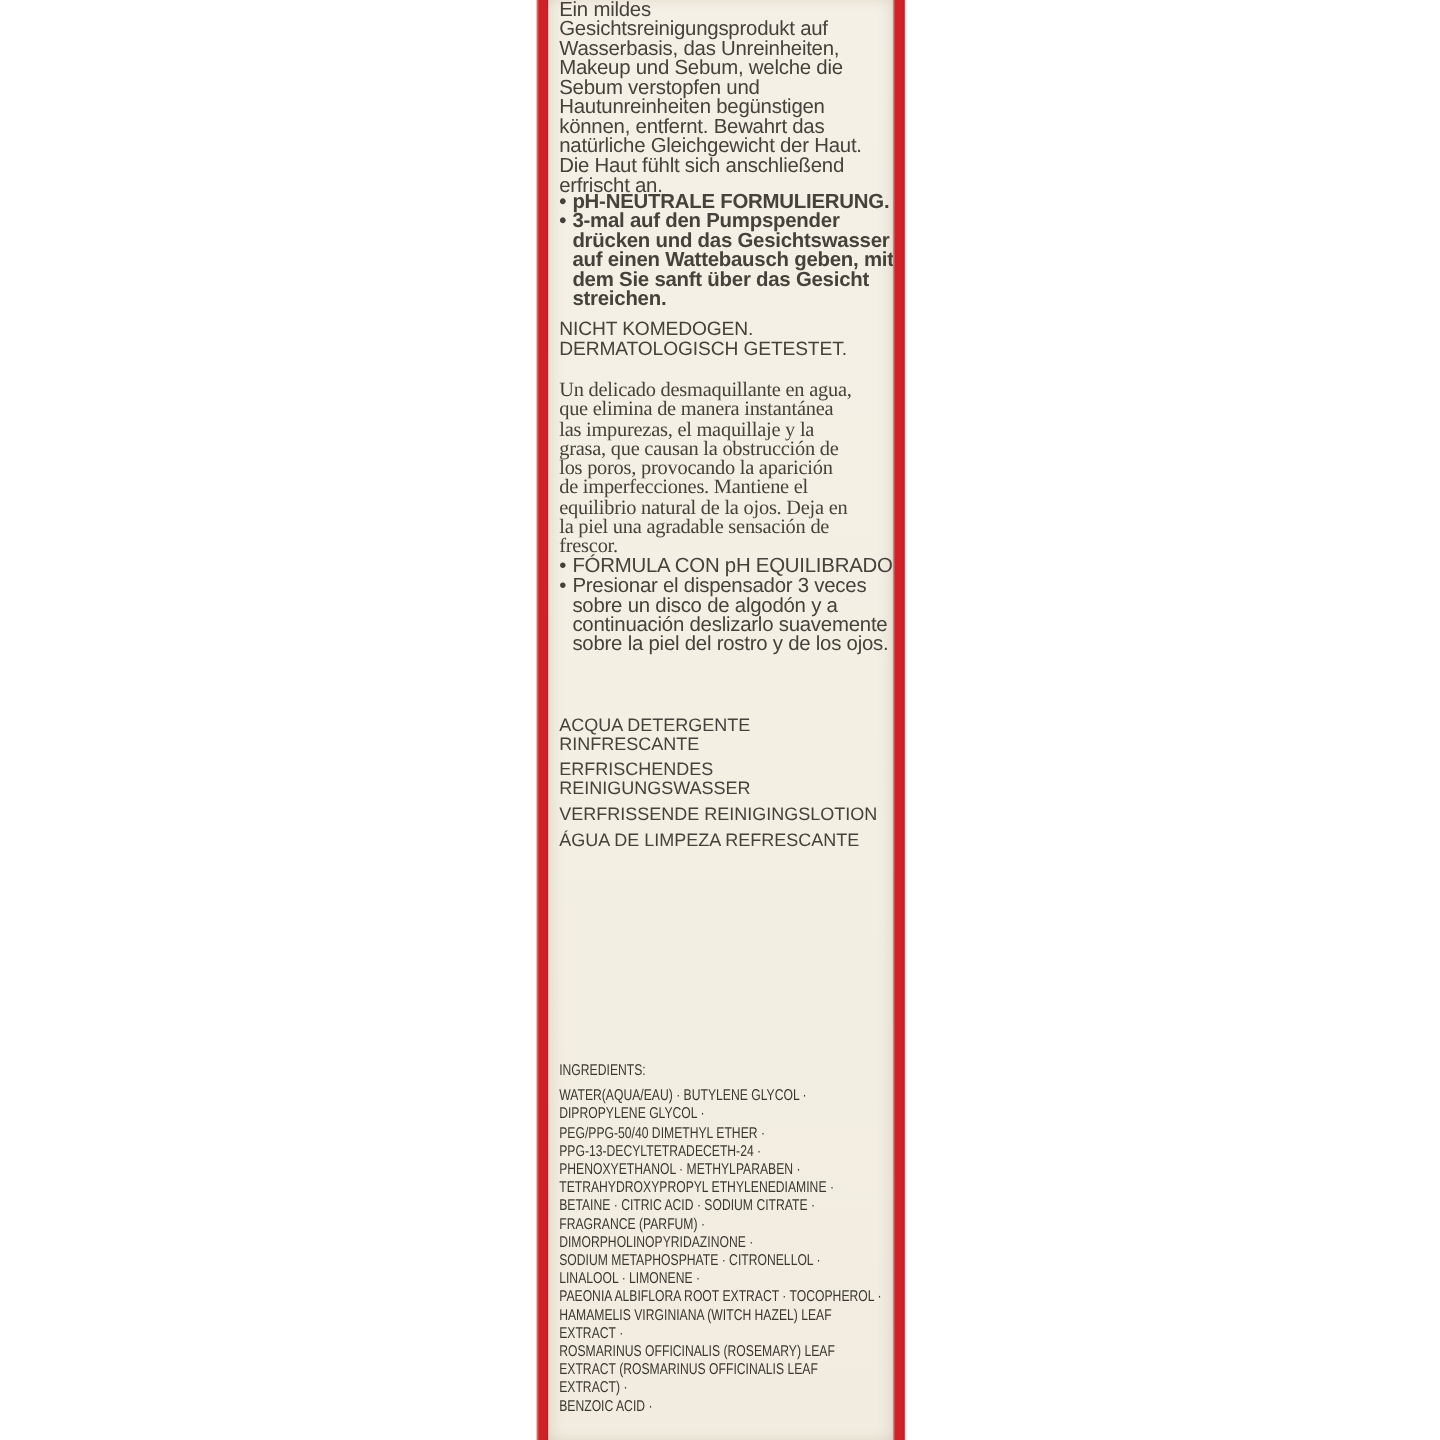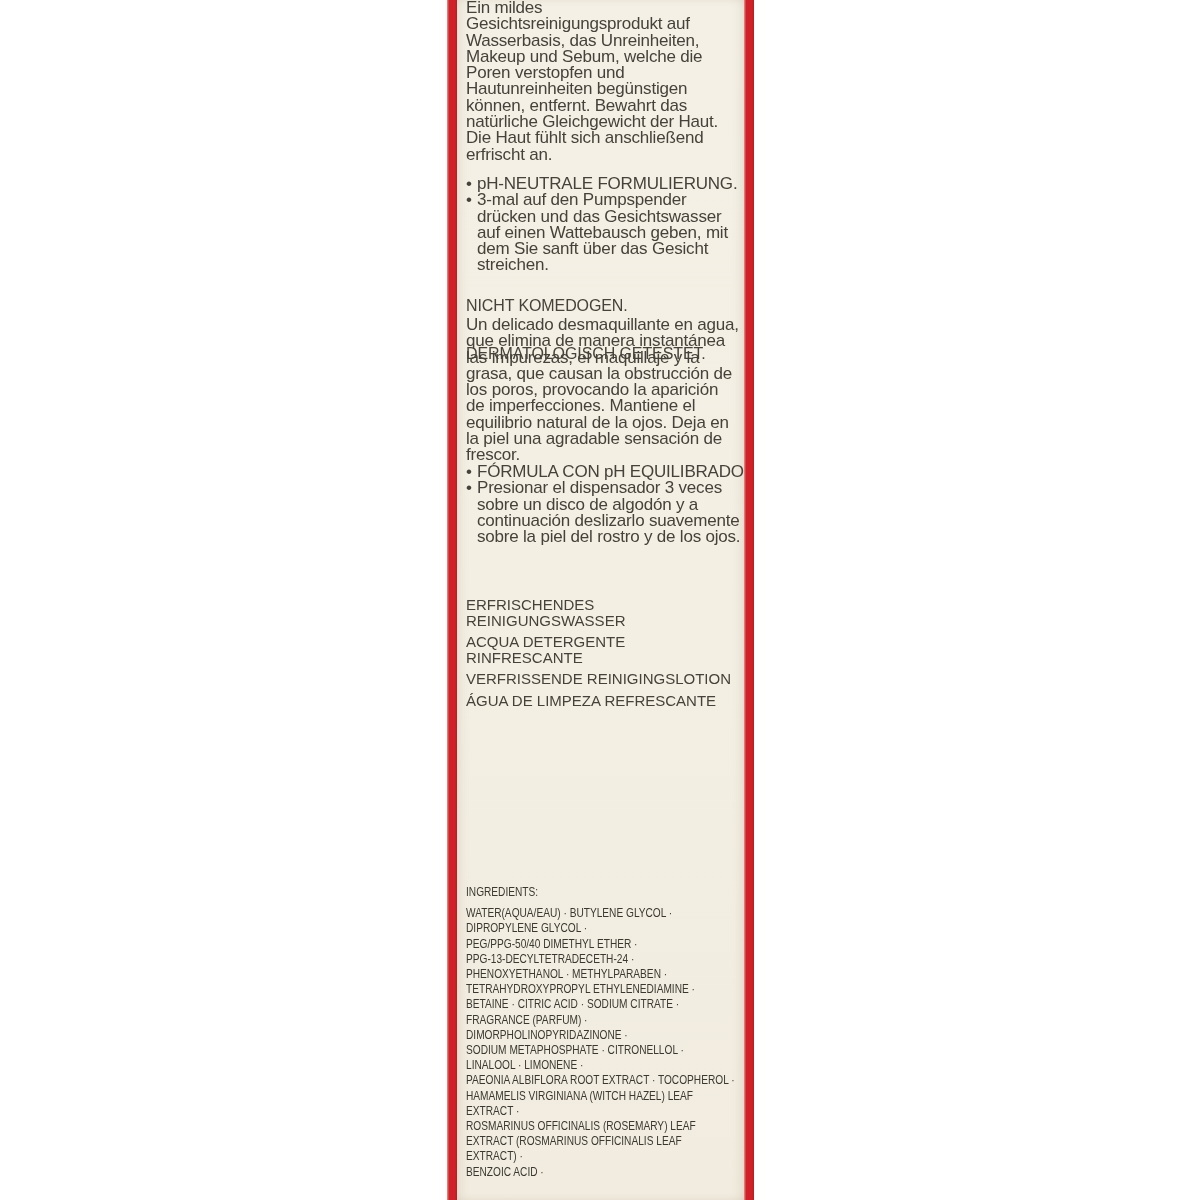--- a/index.html
+++ b/index.html
@@ -32,40 +32,39 @@
   .panel section{position:absolute;left:9px;right:4px;}
 
   
   .body-text .line{
     white-space:nowrap;
     font-size:17px;line-height:16.3px;
     letter-spacing:-0.2px;
     color:var(--text,#46423b);
   }
   .de-desc{top:0;}
-  .de-bullets{top:176px;}
+  .de-bullets{top:160px;font-weight:bold;}
   .de-claims{top:266px;}
-  .es-desc{top:317px;}
+  .es-desc{top:317px;font-family:Liberation Serif, serif;}
   .es-bullets{top:464px;}
   .es-claims{top:549px;}
 
   .bullets .bullet{position:relative;}
   .bullets .bullet .line{padding-left:11px;}
   .bullets .bullet::before{
     content:"\2022";
     position:absolute;left:0;top:0;
     font-size:17px;line-height:16.3px;
     color:var(--text,#46423b);
   }
   .claims .line{
     white-space:nowrap;
     font-size:16px;line-height:17.2px;
     letter-spacing:-0.1px;
     color:var(--text,#46423b);
-    margin-top:31px;
   }
 
   
   .names{top:597px;}
   .names .group{margin-bottom:6px;}
   .names .line{
     white-space:nowrap;
     font-size:15px;line-height:15.6px;
     letter-spacing:0;
     color:var(--text,#46423b);
@@ -94,21 +93,21 @@
 
   <div class="stripe stripe-left"></div>
 
   <div class="panel">
 
     <section class="de-desc body-text">
         <div class="line">Ein mildes</div>
         <div class="line">Gesichtsreinigungsprodukt auf</div>
         <div class="line">Wasserbasis, das Unreinheiten,</div>
         <div class="line">Makeup und Sebum, welche die</div>
-        <div class="line">Poren verstopfen und</div>
+        <div class="line">Sebum verstopfen und</div>
         <div class="line">Hautunreinheiten begünstigen</div>
         <div class="line">können, entfernt. Bewahrt das</div>
         <div class="line">natürliche Gleichgewicht der Haut.</div>
         <div class="line">Die Haut fühlt sich anschließend</div>
         <div class="line">erfrischt an.</div>
       </section>
 
     <section class="de-bullets bullets">
       <div class="bullet body-text">
           <div class="line">pH-NEUTRALE FORMULIERUNG.</div>
@@ -147,26 +146,26 @@
           <div class="line">Presionar el dispensador 3 veces</div>
           <div class="line">sobre un disco de algodón y a</div>
           <div class="line">continuación deslizarlo suavemente</div>
           <div class="line">sobre la piel del rostro y de los ojos.</div>
         </div>
     </section>
 
 
     <section class="names">
       <div class="group">
+          <div class="line">ACQUA DETERGENTE</div>
+          <div class="line">RINFRESCANTE</div>
+        </div>
+      <div class="group">
           <div class="line">ERFRISCHENDES</div>
           <div class="line">REINIGUNGSWASSER</div>
-        </div>
-      <div class="group">
-          <div class="line">ACQUA DETERGENTE</div>
-          <div class="line">RINFRESCANTE</div>
         </div>
       <div class="group">
           <div class="line">VERFRISSENDE REINIGINGSLOTION</div>
         </div>
       <div class="group">
           <div class="line">ÁGUA DE LIMPEZA REFRESCANTE</div>
         </div>
     </section>
 
     <section class="ingredients">

